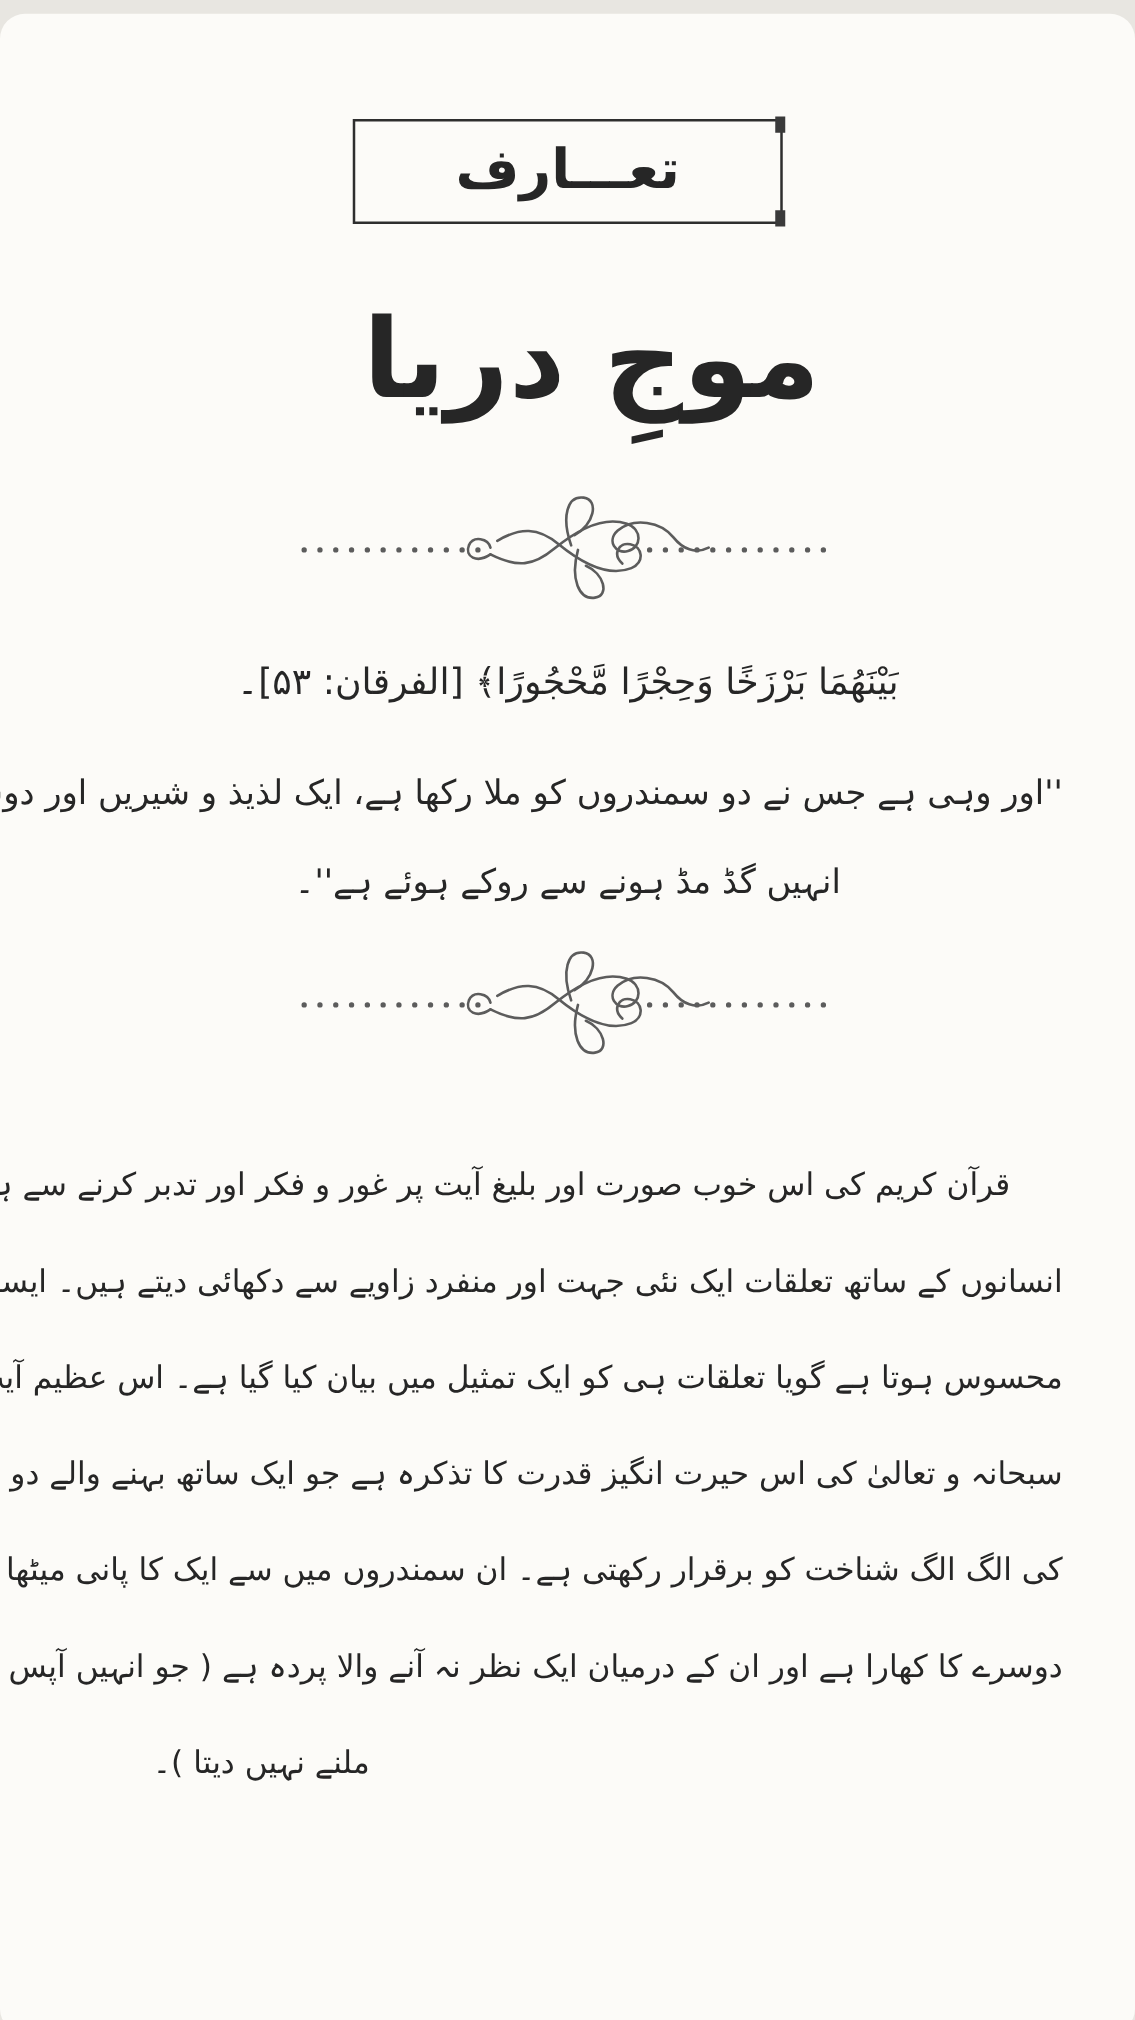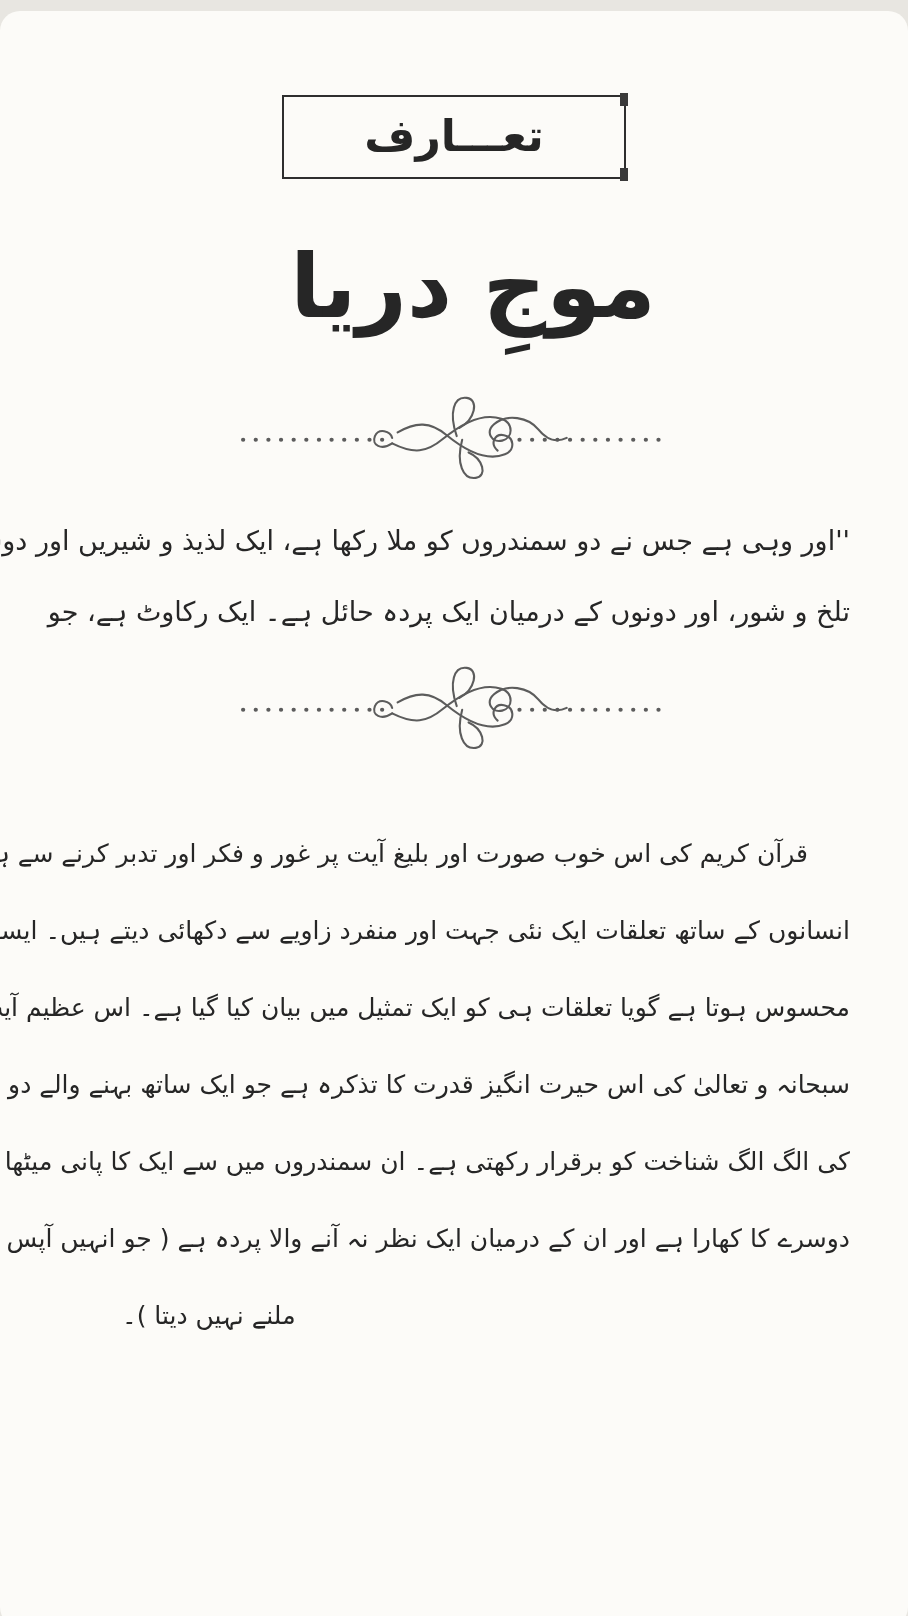--- a/index.html
+++ b/index.html
@@ -97,25 +97,26 @@
       <line class="dots" x1="312" y1="58" x2="472" y2="58"></line>
       <path class="swash" d="M172,62 C196,74 210,72 228,57 C250,39 272,28 292,35 C306,40 305,56 293,59 C282,62 274,50 284,41 C298,29 322,33 333,47 C341,57 352,62 364,56"></path>
       <path class="swash" d="M178,50 C198,38 214,38 232,53 C254,71 276,82 296,74 C308,69 306,55 295,53 C285,51 279,62 288,70"></path>
       <path class="swash" d="M243,54 C234,28 240,10 254,12 C268,14 263,36 246,45"></path>
       <path class="swash" d="M249,58 C242,84 250,102 264,100 C277,98 272,79 256,72"></path>
       <path class="swash" d="M172,62 C160,70 149,64 153,54 C157,45 170,48 172,56"></path>
     </svg>
   </div>
 
   <div class="content verse">
+    <div class="verse-line center">بَيْنَهُمَا بَرْزَخًا وَحِجْرًا مَّحْجُورًا﴾ [الفرقان: ۵۳]۔</div>
   </div>
 
   <div class="content translation">
     <div class="trans-line just">''اور وہی ہے جس نے دو سمندروں کو ملا رکھا ہے، ایک لذیذ و شیریں اور دوسرا</div>
-    <div class="trans-line just">تلخ و شور، اور دونوں کے درمیان ایک پردہ حائل ہے۔ ایک رکاوٹ ہے، جو</div>
+    <div class="trans-line center">انہیں گڈ مڈ ہونے سے روکے ہوئے ہے''۔</div>
   </div>
 
   <div class="divider second">
     <svg viewBox="0 0 480 110" aria-hidden="true">
       <line class="dots" x1="8" y1="58" x2="168" y2="58"></line>
       <line class="dots" x1="312" y1="58" x2="472" y2="58"></line>
       <path class="swash" d="M172,62 C196,74 210,72 228,57 C250,39 272,28 292,35 C306,40 305,56 293,59 C282,62 274,50 284,41 C298,29 322,33 333,47 C341,57 352,62 364,56"></path>
       <path class="swash" d="M178,50 C198,38 214,38 232,53 C254,71 276,82 296,74 C308,69 306,55 295,53 C285,51 279,62 288,70"></path>
       <path class="swash" d="M243,54 C234,28 240,10 254,12 C268,14 263,36 246,45"></path>
       <path class="swash" d="M249,58 C242,84 250,102 264,100 C277,98 272,79 256,72"></path>

